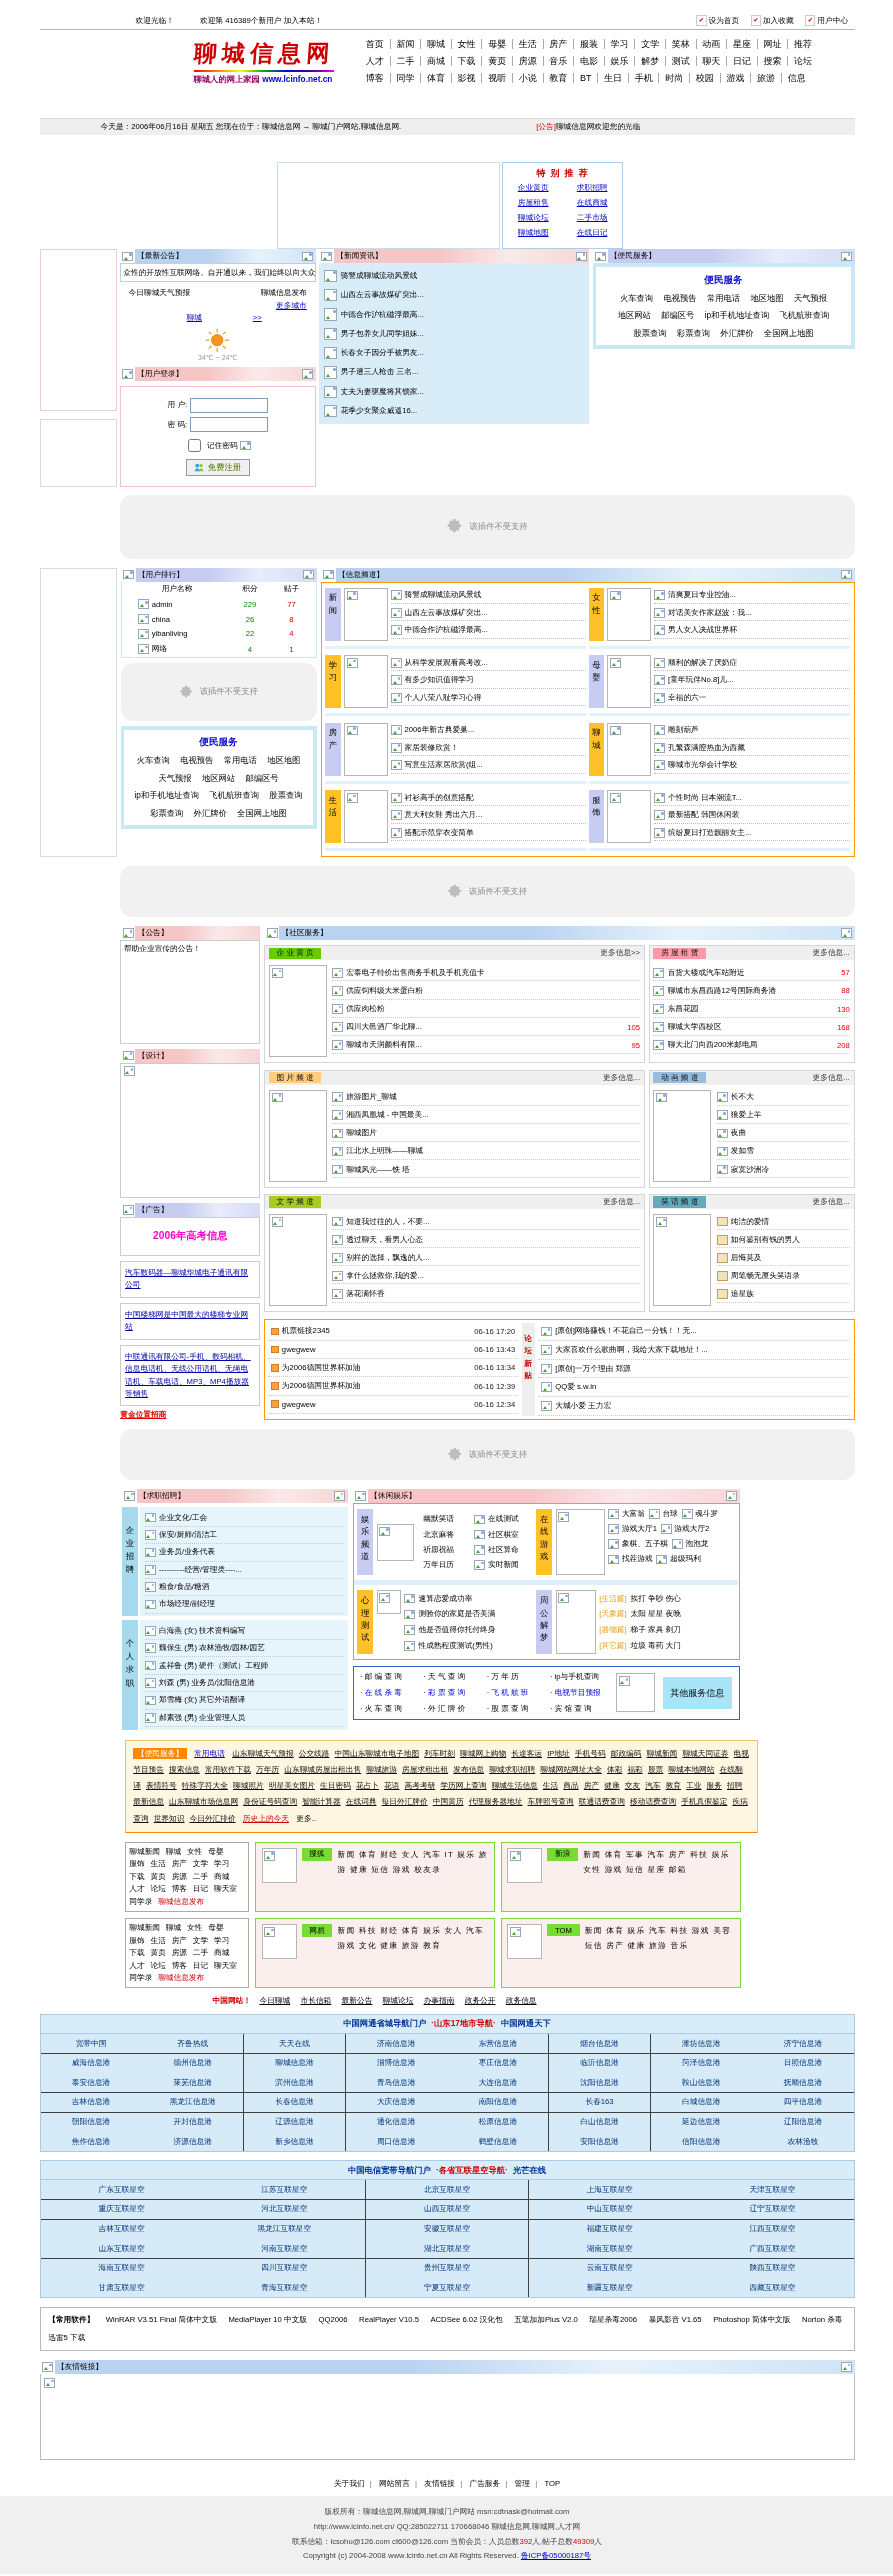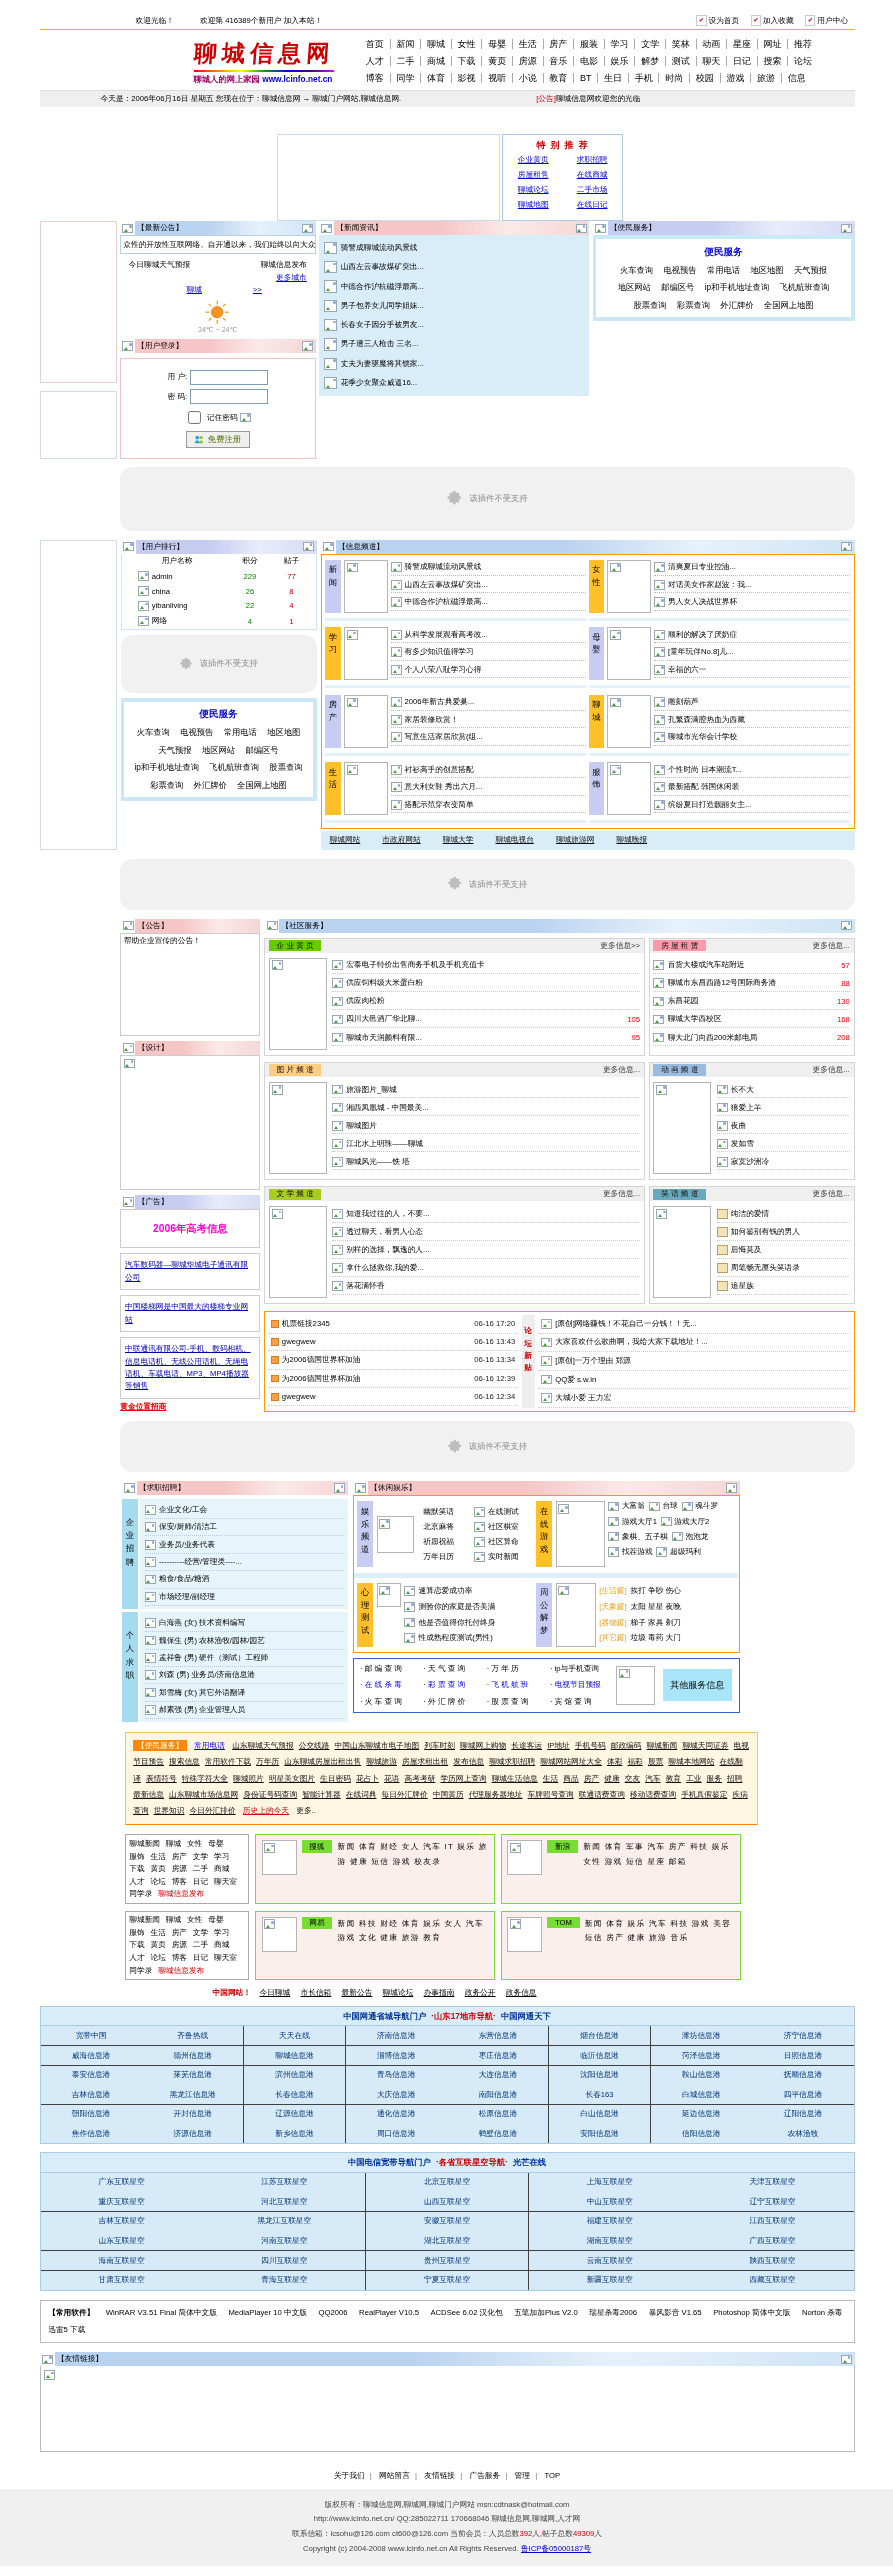--- a/index.html
+++ b/index.html
@@ -25,21 +25,21 @@
   .hdr{display:flex;align-items:center;padding:5.1px 0 2.6px 154px;gap:26px;}
   .logo-title{font-family:"Liberation Serif","DejaVu Serif",serif;font-weight:bold;color:#CC0000;font-size:23px;letter-spacing:5.1px;transform:skewX(-4deg);}
   .logo-bar{height:1.9px;background:linear-gradient(90deg,#f00,#ff8000,#ff0,#0a0,#00f,#4b0082,#d0f);margin:1.3px 0 1.9px;}
   .logo-tag{font-size:8.3px;color:#990066;font-weight:bold;}
   .logo-tag .url{color:#0000CC;}
   .nav{flex:1;}
   .nav-row{line-height:17.3px;font-size:9px;white-space:nowrap;}
   .nav-link{cursor:pointer;padding:0 5.8px;}
   .nav-link + .nav-link{border-left:0.6px solid #aaa;}
   
-  .datebar{background:#EFEFEF;padding:3.2px 7.7px 3.2px 61px;display:flex;border-top:0.6px solid #ddd;}
+  .datebar{background:#EFEFEF;padding:3.2px 7.7px 3.2px 61px;display:flex;border-top:0.6px solid #ddd;margin-top:28px;}
   .datebar .notice{margin-left:135px;}
   .notice-tag{color:#CC0000;}
   
   .rec-row{display:flex;margin:27px 0 0 237px;gap:2.6px;}
   .rec-empty{width:221px;height:85px;border:0.6px solid #C9DCEF;}
   .rec-box{width:114px;border:1.3px solid #AECBE8;padding:3.8px 2.6px;}
   .rec-title{color:#CC0000;font-weight:bold;text-align:center;font-size:9px;letter-spacing:1.3px;margin-bottom:2.6px;}
   .rec-grid{display:grid;grid-template-columns:1fr 1fr;gap:5.1px 3.8px;text-align:center;}
   
   .hd{height:14px;display:flex;align-items:center;gap:3.8px;padding:0 2.6px;}
@@ -671,28 +671,20 @@
                 <span>最新搭配 韩国休闲装</span>
               </div>
               <div class="ch-it">
                 <span class="bimg"></span>
                 <span>缤纷夏日打造靓丽女主...</span>
               </div>
             </div>
           </div>
 
       </div>
-      <div class="ch-foot">
-        <span class="ulk">聊城网站</span>
-          <span class="ulk">市政府网站</span>
-          <span class="ulk">聊城大学</span>
-          <span class="ulk">聊城电视台</span>
-          <span class="ulk">聊城旅游网</span>
-          <span class="ulk">聊城晚报</span>
-      </div>
     </div>
   </div>
 
   <div class="plug plug-wide">
     <svg width="15.4" height="15.4" viewBox="0 0 24 24">
         <path d="M10 3a2 2 0 0 1 4 0v1h4a1 1 0 0 1 1 1v4h1a2 2 0 0 1 0 4h-1v4a1 1 0 0 1-1 1h-4v1a2 2 0 0 1-4 0v-1H6a1 1 0 0 1-1-1v-4H4a2 2 0 0 1 0-4h1V5a1 1 0 0 1 1-1h4V3z" fill="#BDBDBD"></path>
       </svg>
     <span>该插件不受支持</span>
   </div>
 
@@ -1096,21 +1088,21 @@
               <span>魏保生 (男) 农林渔牧/园林/园艺</span>
             </div>
 
             <div class="j-it">
               <span class="bimg"></span>
               <span>孟祥鲁 (男) 硬件（测试）工程师</span>
             </div>
 
             <div class="j-it">
               <span class="bimg"></span>
-              <span>刘森 (男) 业务员/济南信息港</span>
+              <span>刘森 (男) 业务员/沈阳信息港</span>
             </div>
 
             <div class="j-it">
               <span class="bimg"></span>
               <span>郑雪梅 (女) 其它外语翻译</span>
             </div>
 
             <div class="j-it">
               <span class="bimg"></span>
               <span>郝素强 (男) 企业管理人员</span>

